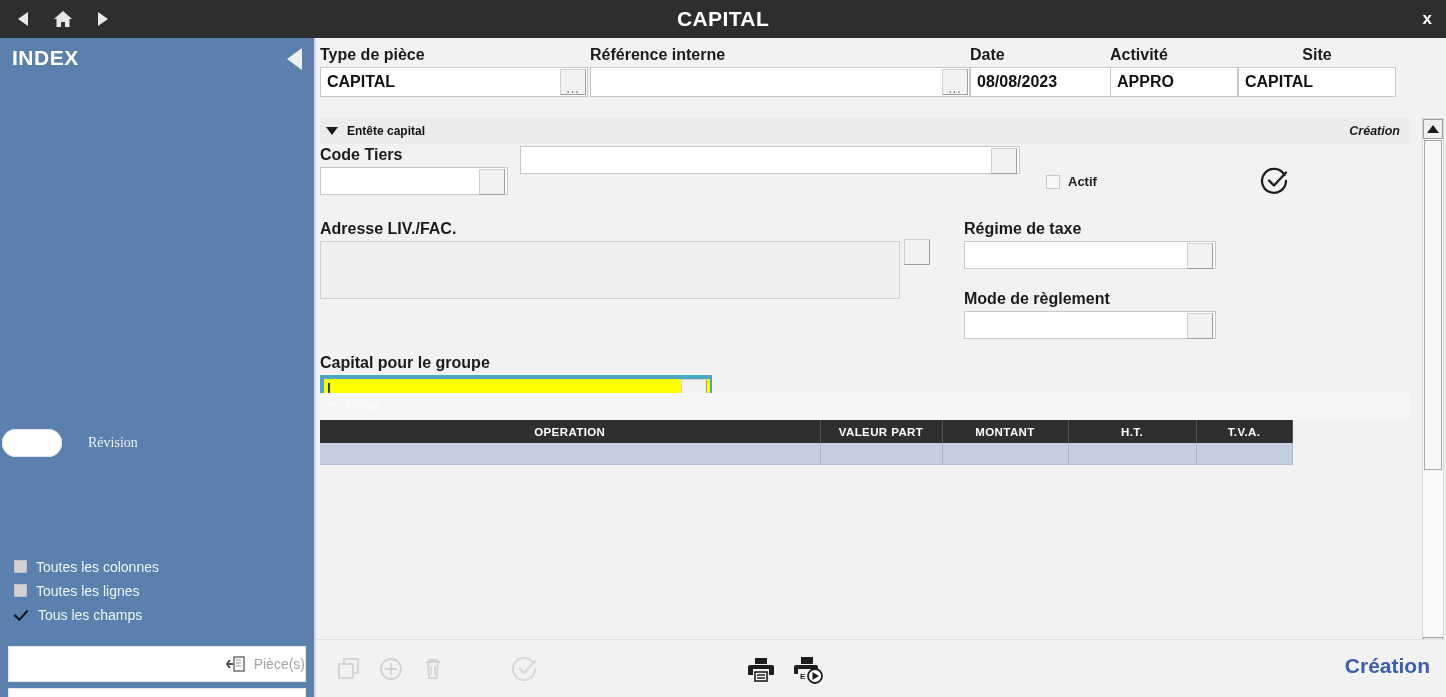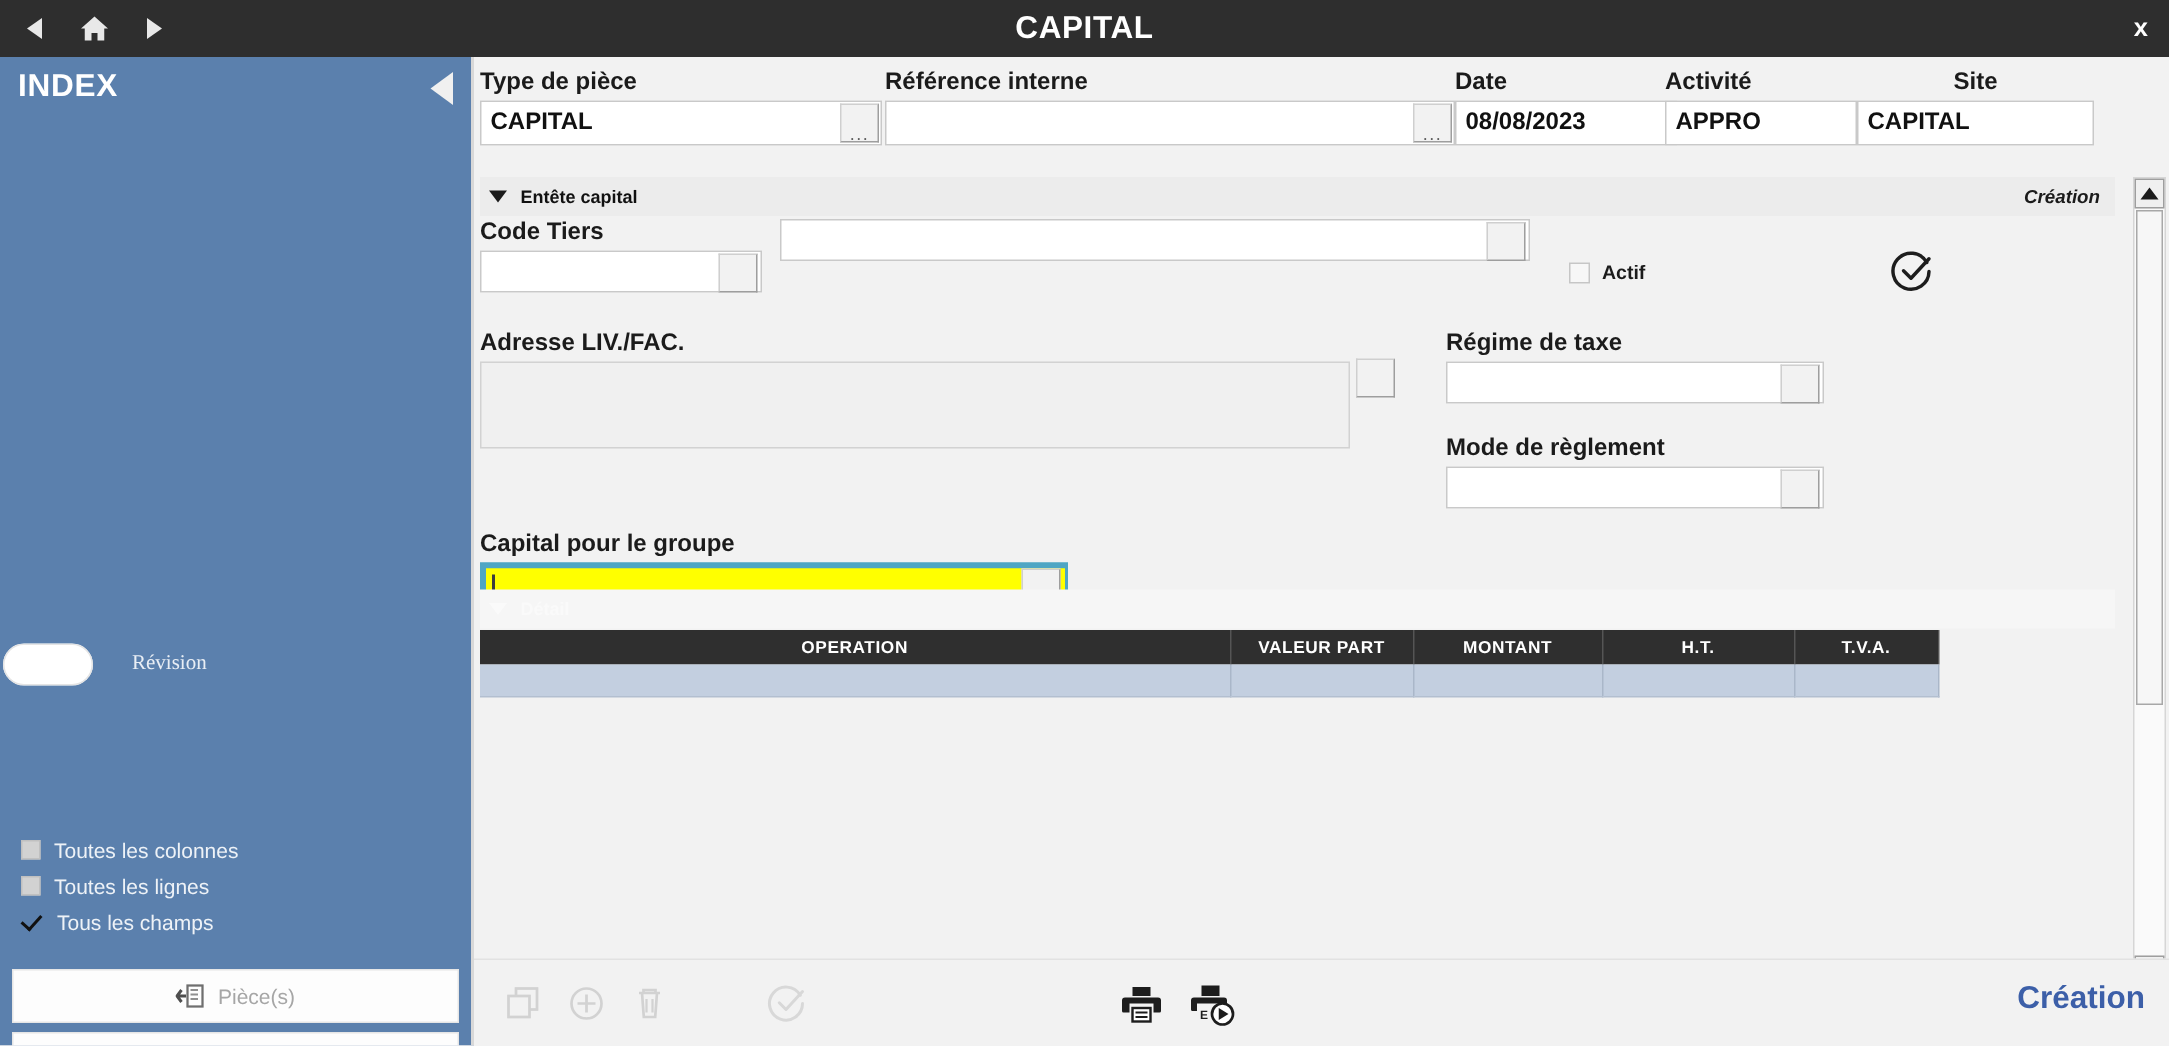--- a/index.html
+++ b/index.html
@@ -56,21 +56,21 @@
   .toggle-knob { position:absolute; left:2px; top:2px; width:24px; height:24px; border-radius:12px; background:#ffffff; }
   .revision-label { color:#e9eef5; font-size:14px; }
 
   .sb-button {
     position:absolute; left:8px; width:298px; height:36px;
     background:#fdfdfd; border:1px solid #e6e6e6;
     display:flex; align-items:center; justify-content:center; gap:8px;
     color:#a6a6a6; font-size:14px; cursor:pointer;
   }
   #btn-calculer { top:470px; }
-  #btn-pieces { top:608px; }
+  #btn-pieces { top:608px;justify-content:flex-end; }
   #btn-lignes { top:650px; }
   .sb-icon { display:flex; align-items:center; color:#8f8f8f; }
 
   .checks { position:absolute; left:14px; top:518px; width:290px; }
   .check-row { display:flex; align-items:center; gap:9px; height:21px; margin-bottom:3px; cursor:pointer; }
   .chk-box {
     width:13px; height:13px; background:#d2d2d2; border:1px solid #c0c0c0; flex:0 0 auto;
   }
   .chk-box.checked { background:transparent; border:none; position:relative; width:15px; height:15px; }
   .chk-box.checked::after {

